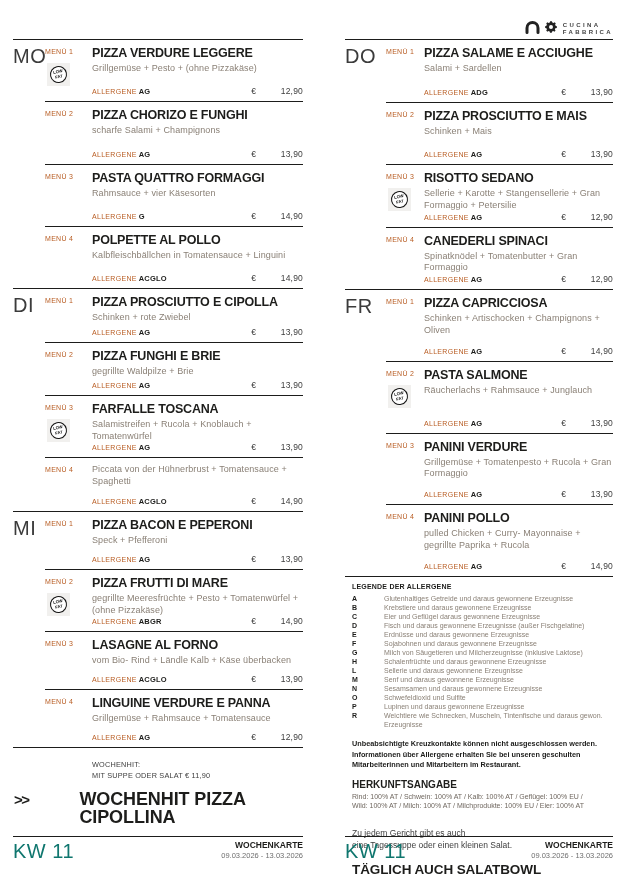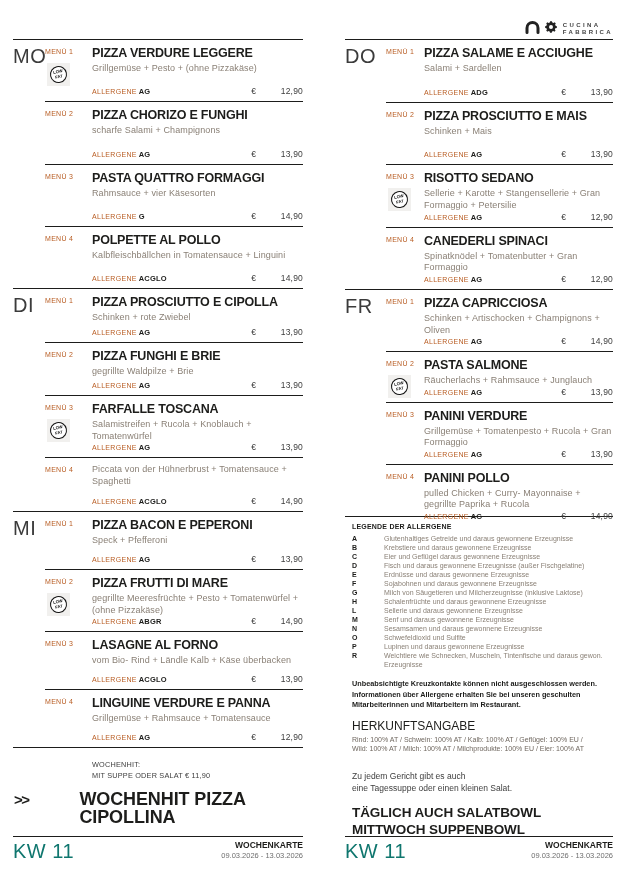--- a/index.html
+++ b/index.html
@@ -19,21 +19,21 @@
   .logo-row { height:27px; display:flex; justify-content:flex-end; align-items:center; gap:5px; padding-top:7px; }
   .logo-icons { display:flex; gap:3px; align-items:center; }
   .logo-text { font-size:6px; font-weight:bold; letter-spacing:2.4px; color:#3f3f3f; line-height:7.5px; }
 
   
   .sec { display:grid; grid-template-columns:32px 1fr; border-top:1.5px solid #1d1d1b; }
   .col-right .sec { grid-template-columns:41px 1fr; }
   .sec-mo { height:249px; } .sec-di { height:223px; }
   .sec-mi { height:237px; border-bottom:1.5px solid #1d1d1b; }
   .sec-do { height:250px; }
-  .sec-fr { height:228px; border-bottom:1.5px solid #1d1d1b; }
+  .sec-fr { height:288px; border-bottom:1.5px solid #1d1d1b; }
   .daycode { font-size:20px; font-weight:400; color:#3b3b3b; padding-top:5px; letter-spacing:0.5px; }
   .items { display:flex; flex-direction:column; }
   .mi { flex:1; display:grid; grid-template-columns:47px 1fr; padding:6px 0 2px; }
   .col-right .mi { grid-template-columns:38px 1fr; }
   .mi + .mi { border-top:1px solid #1d1d1b; }
   .mlabwrap { display:flex; flex-direction:column; align-items:flex-start; gap:8px; }
   .mlab { font-size:7px; color:#b85c22; letter-spacing:0.3px; padding-top:2px; }
   .lowfat { width:23px; height:23px; background:#f1f0ee; display:flex; align-items:center; justify-content:center; margin-left:2px; }
   .lf-circle { width:17px; height:17px; border:1.6px solid #151515; border-radius:50%; background:#fff;
     display:flex; flex-direction:column; align-items:center; justify-content:center;
@@ -48,21 +48,21 @@
   .price { display:flex; align-items:baseline; gap:17px; font-size:8.5px; color:#3d3d3d; }
   .price .amt { min-width:30px; text-align:right; letter-spacing:0.2px; }
 
   
   .legend { margin-top:6px; padding-left:7px; }
   .legend-title { font-size:7px; font-weight:bold; letter-spacing:0.2px; margin-bottom:4px; }
   .lrow { display:grid; grid-template-columns:32px 1fr; font-size:7px; line-height:9px; color:#8a8076; }
   .lrow b { color:#1d1d1b; }
   .cross { margin-top:10px; padding-left:7px; font-size:7.3px; font-weight:bold; line-height:10.5px; width:255px; }
   .herk { margin-top:8px; padding-left:7px; }
-  .herk-title { font-size:12px; font-weight:normal; margin-bottom:2px; }
+  .herk-title { font-size:10px; font-weight:bold; margin-bottom:2px; }
   .herk-line { font-size:7px; color:#6f675f; line-height:9.5px; }
   .zujedem { margin-top:16px; padding-left:7px; font-size:8.5px; color:#3d3d3d; line-height:12.5px; }
   .bigbold { margin-top:9px; padding-left:7px; font-size:13.5px; font-weight:bold; line-height:17.5px; letter-spacing:-0.1px; }
 
   
   .wochenhit { height:88px; padding-top:12px; }
   .wh-small { margin-left:79px; font-size:7.3px; color:#3d3d3d; line-height:10.5px; letter-spacing:0.2px; }
   .wh-row { display:flex; margin-top:10px; }
   .wh-arrow { width:79px; font-size:15px; font-weight:bold; color:#1d1d1b; letter-spacing:-1.5px; padding-left:1px; }
   .wh-title { font-size:18px; font-weight:bold; line-height:17.5px; letter-spacing:-0.1px; }

